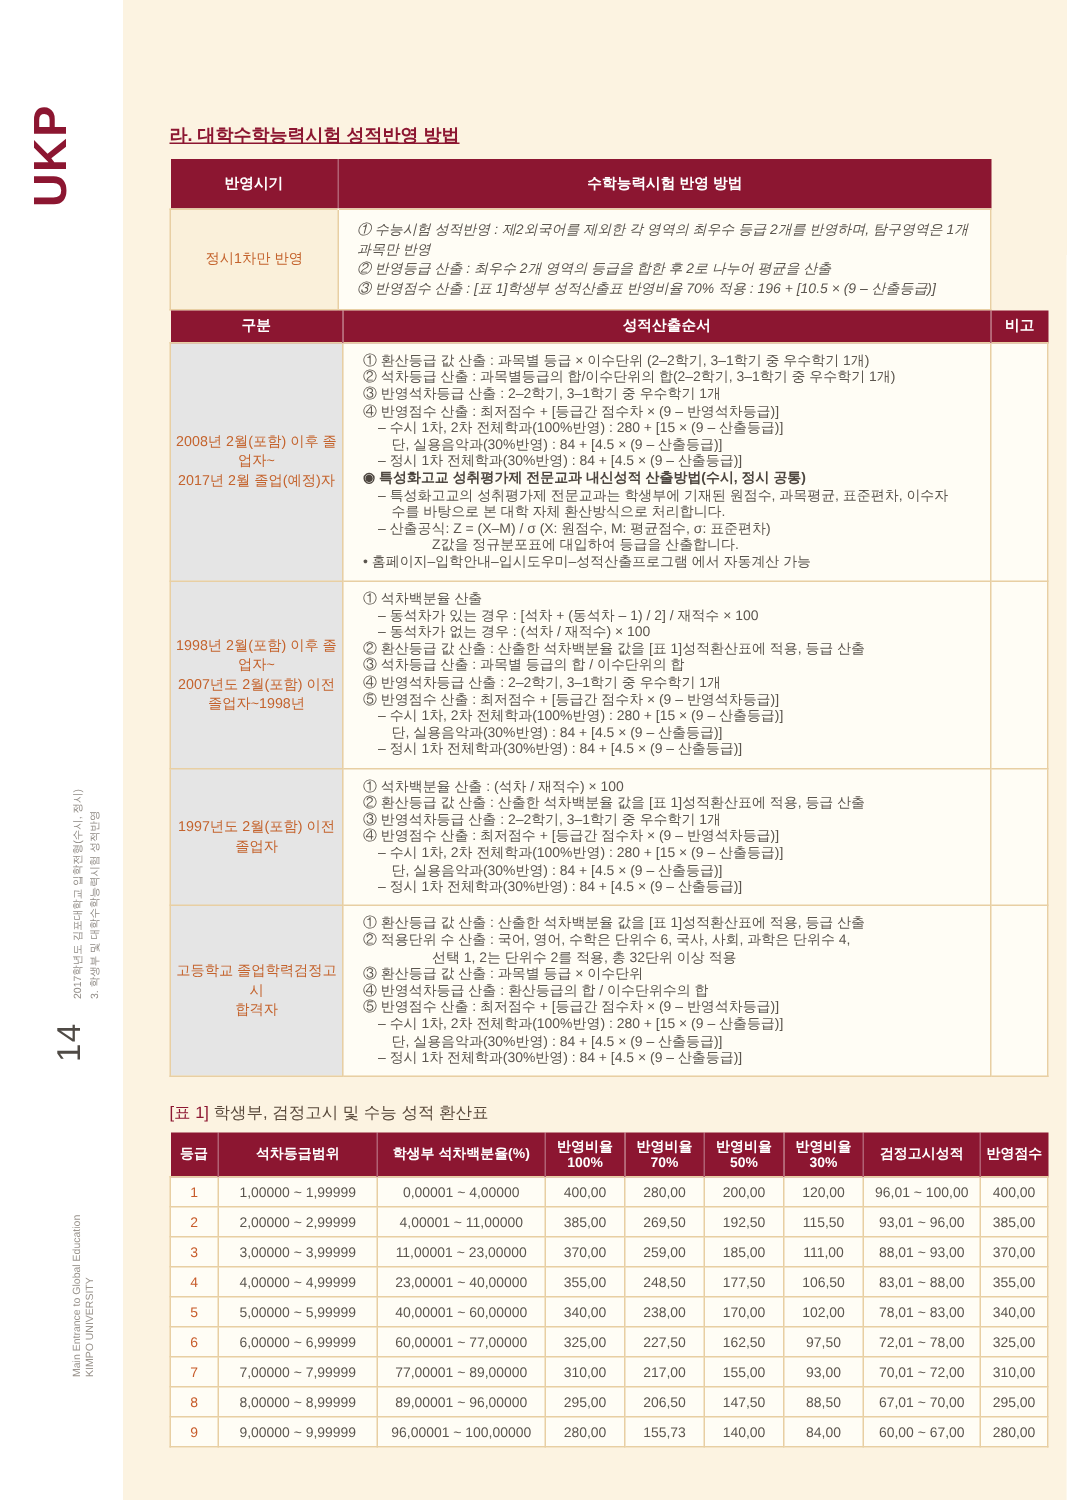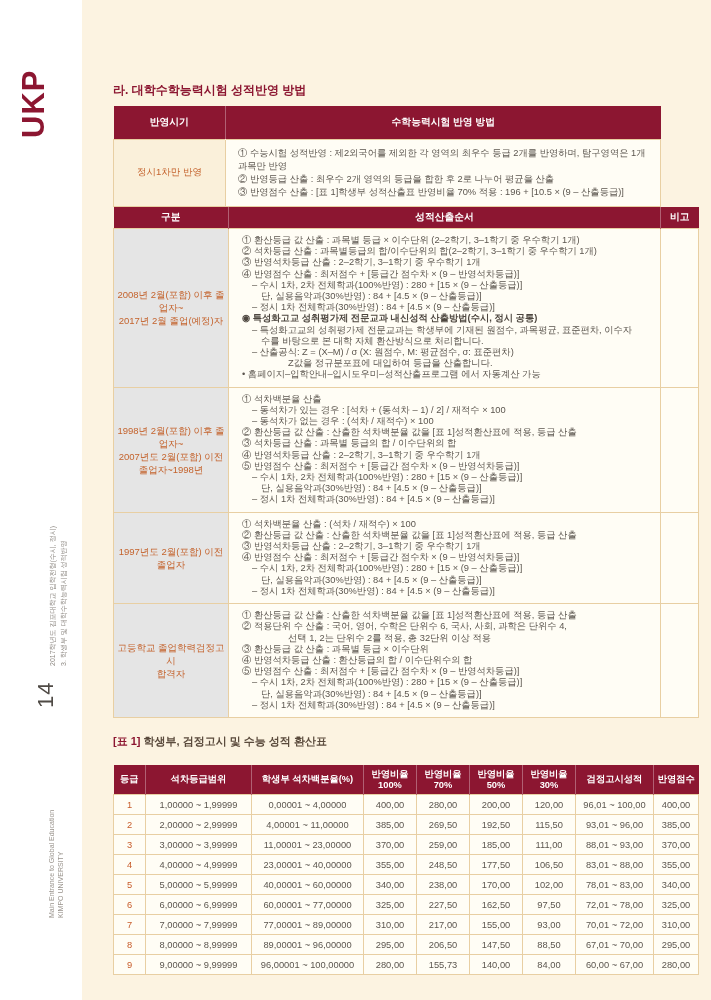--- a/index.html
+++ b/index.html
@@ -10,51 +10,51 @@
 
   
   .rot { position:absolute; transform:rotate(-90deg); transform-origin:left top; white-space:nowrap; }
   .logo { left:16px; top:138px; width:95px; font-size:31px; font-weight:800; letter-spacing:1px; color:#8c1631; }
   .side-kr { left:47px; top:666px; width:126px; font-size:7px; line-height:11px; color:#8f8a84; }
   .pagenum { left:33px; top:708px; width:40px; font-size:22px; font-weight:400; color:#4f4a45; letter-spacing:1px; }
   .side-en { left:47px; top:918px; width:104px; font-size:7px; line-height:9px; color:#9a948d; }
 
   
   .content { position:absolute; left:113px; top:0; width:585px; }
-  .sec-title { font-size:12px; font-weight:bold; color:#8c1631; }
+  .sec-title { font-size:12px; font-weight:bold; color:#8c1631;text-decoration:underline; }
   .t-ra { margin-top:82px; margin-bottom:7px; }
   .t-ma { margin-top:15px; margin-bottom:7px; }
 
   table { border-collapse:collapse; table-layout:fixed; }
   th { background:#8c1631; color:#ffffff; font-size:9.8px; font-weight:bold; text-align:center; border-left:1px solid rgba(255,255,255,.32); }
   th:first-child { border-left:none; }
   td { border:1px solid #e8cfa3; vertical-align:middle; }
 
   
   .csat-table { width:547px; }
   .csat-table th { height:33px; }
   .csat-table td { background:#fffdf5; }
   td.when { background:#faf0da; color:#c4632d; font-size:9.5px; text-align:center; }
-  td.method { padding:7px 14px 7px 12px; }
+  td.method { padding:7px 14px 7px 12px;font-style:italic; }
   .tline { font-size:9.3px; line-height:13px; color:#5b554e; }
 
   
   .record-table { width:585px; }
   .record-table th { height:22px; }
   td.gubun { background:#e5e5e5; color:#c4632d; font-size:9.5px; line-height:13px; text-align:center; }
   td.steps { background:#fffdf5; padding:6px 4px 6px 13px; }
   td.bigo  { background:#fffdf5; }
   .cl { font-size:9.3px; line-height:11.2px; color:#5b554e; }
   .cl.i1 { padding-left:10px; }
   .cl.i2 { padding-left:19px; }
   .cl.i3 { padding-left:46px; }
   .cl.b { font-weight:bold; color:#4d463f; }
 
   
-  .caption { margin-top:16px; margin-bottom:16px; font-size:11px; font-weight:bold; }
+  .caption { margin-top:16px; margin-bottom:6px; font-size:11px; font-weight:normal; }
   .cap-tag { color:#8c1631; }
   .cap-rest { color:#5a4a3c; }
 
   
   .conv-table { width:585px; }
   .conv-table th { height:30px; font-size:9.3px; line-height:11px; padding:2px 0; }
   .conv-table td { background:#fffdf5; height:20px; font-size:9.3px; color:#5b554e; text-align:center; }
   .conv-table td.gradeno { color:#c75b2a; }
 </style>
 </head>

